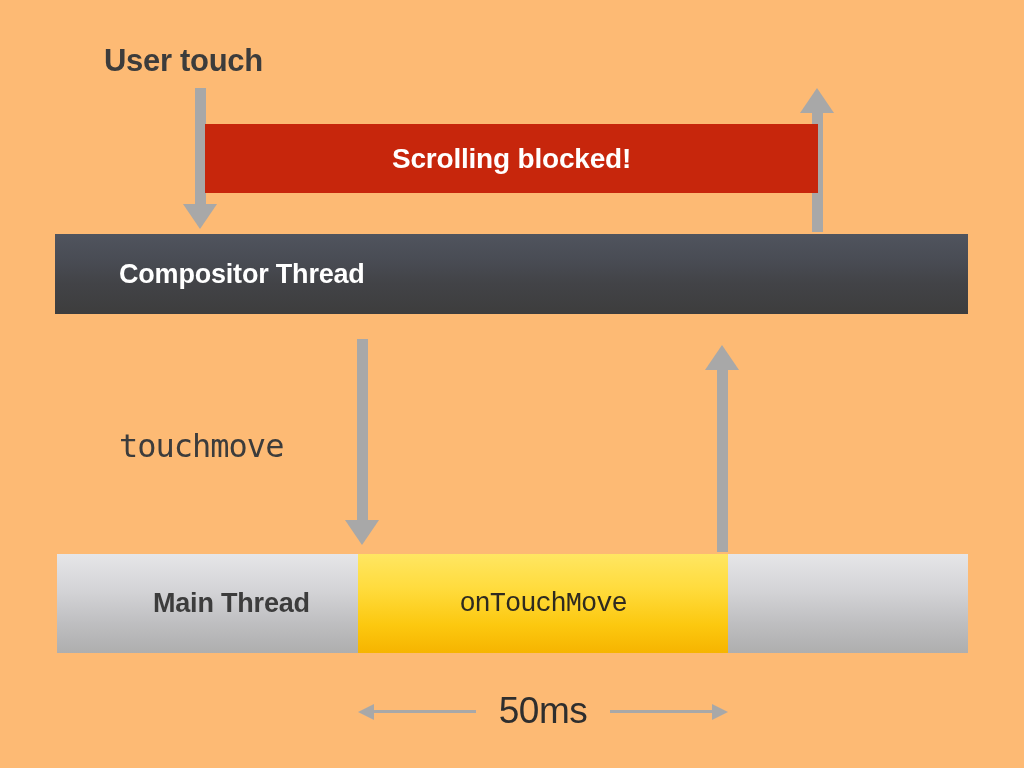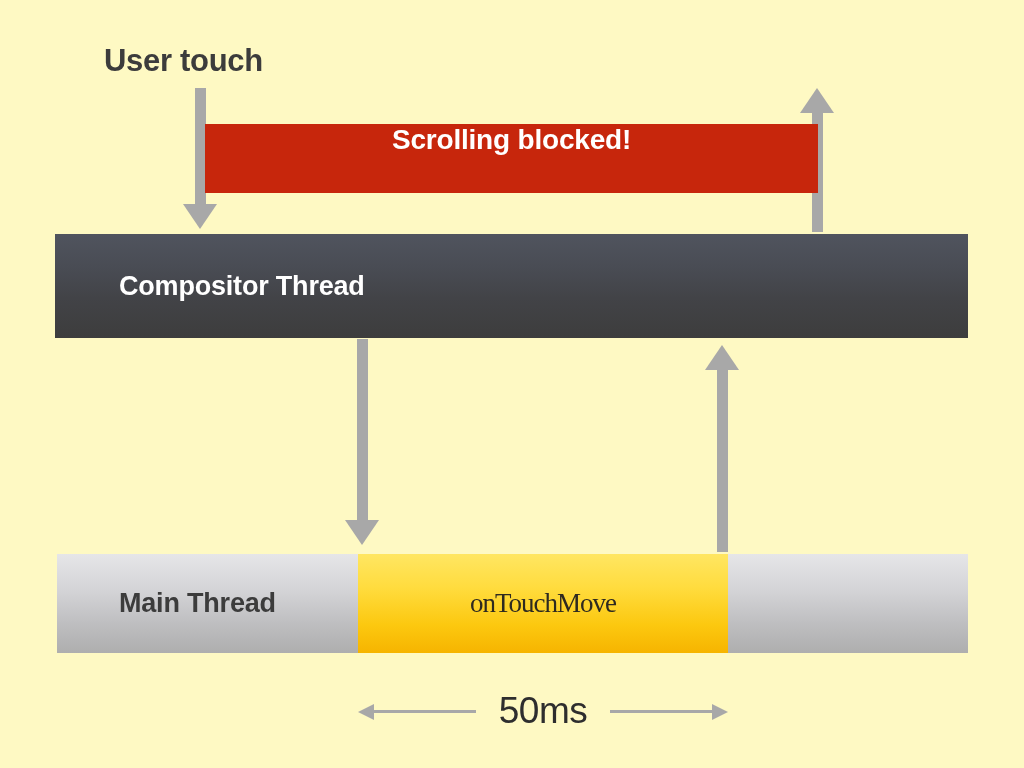--- a/index.html
+++ b/index.html
@@ -8,21 +8,21 @@
     padding: 0;
     background: #ffffff;
   }
   body {
     font-family: "Liberation Sans", sans-serif;
   }
   #stage {
     position: relative;
     width: 1024px;
     height: 768px;
-    background: #fef9c3;
+    background: #fdba74;
     overflow: hidden;
   }
 
   
   .top-label {
     position: absolute;
     font-family: "Liberation Sans", sans-serif;
     font-weight: bold;
     font-size: 31px;
     letter-spacing: -0.3px;
@@ -70,38 +70,38 @@
 
   
   #blocked-bar {
     position: absolute;
     left: 205px;
     top: 124px;
     width: 613px;
     height: 69px;
     background: #c7260c;
     display: flex;
-    align-items: flex-start;
+    align-items: center;
     justify-content: center;
   }
   #blocked-bar-label {
     font-family: "Liberation Sans", sans-serif;
     font-weight: bold;
     font-size: 28px;
     color: #ffffff;
     letter-spacing: -0.2px;
   }
 
   
   #compositor-lane {
     position: absolute;
     left: 55px;
     top: 234px;
     width: 913px;
-    height: 104px;
+    height: 80px;
     background: linear-gradient(180deg, #50545e 0%, #494c54 32%, #424347 62%, #3d3d3d 100%);
     display: flex;
     align-items: center;
   }
   #compositor-lane-label {
     margin-left: 64px;
     font-family: "Liberation Sans", sans-serif;
     font-weight: bold;
     font-size: 27px;
     color: #ffffff;
@@ -125,40 +125,40 @@
     position: absolute;
     left: 57px;
     top: 554px;
     width: 911px;
     height: 99px;
     background: linear-gradient(180deg, #e6e6e8 0%, #d3d3d6 38%, #bdbdbf 72%, #aeaeae 100%);
     display: flex;
     align-items: center;
   }
   #mainthread-lane-label {
-    margin-left: 62px;
+    margin-left: 96px;
     font-family: "Liberation Sans", sans-serif;
     font-weight: bold;
     font-size: 27px;
     color: #3c3c3c;
     letter-spacing: -0.2px;
   }
   #ontouchmove-block {
     position: absolute;
     left: 358px;
     top: 554px;
     width: 370px;
     height: 99px;
     background: linear-gradient(180deg, #ffe662 0%, #ffdc3e 34%, #fcc80f 72%, #f6b400 100%);
     display: flex;
     align-items: center;
     justify-content: center;
   }
   #ontouchmove-block-label {
-    font-family: Liberation Serif, serif;
+    font-family: Liberation Mono, monospace;
     font-size: 27px;
     color: #2e2a20;
     letter-spacing: -1px;
   }
 
   
   #measure {
     position: absolute;
     left: 358px;
     top: 684px;
@@ -218,20 +218,21 @@
     <span id="blocked-bar-label">Scrolling blocked!</span>
   </div>
 
   <div id="compositor-lane">
     <span id="compositor-lane-label">Compositor Thread</span>
   </div>
 
   <div class="arrow-shaft" id="arrow-touchmove-shaft"></div>
   <div class="arrow-head-down" id="arrow-touchmove-head"></div>
 
+  <div id="touchmove-label">touchmove</div>
 
   <div class="arrow-shaft" id="arrow-return-shaft"></div>
   <div class="arrow-head-up" id="arrow-return-head"></div>
 
   <div id="mainthread-lane">
     <span id="mainthread-lane-label">Main Thread</span>
   </div>
 
   <div id="ontouchmove-block">
     <span id="ontouchmove-block-label">onTouchMove</span>

